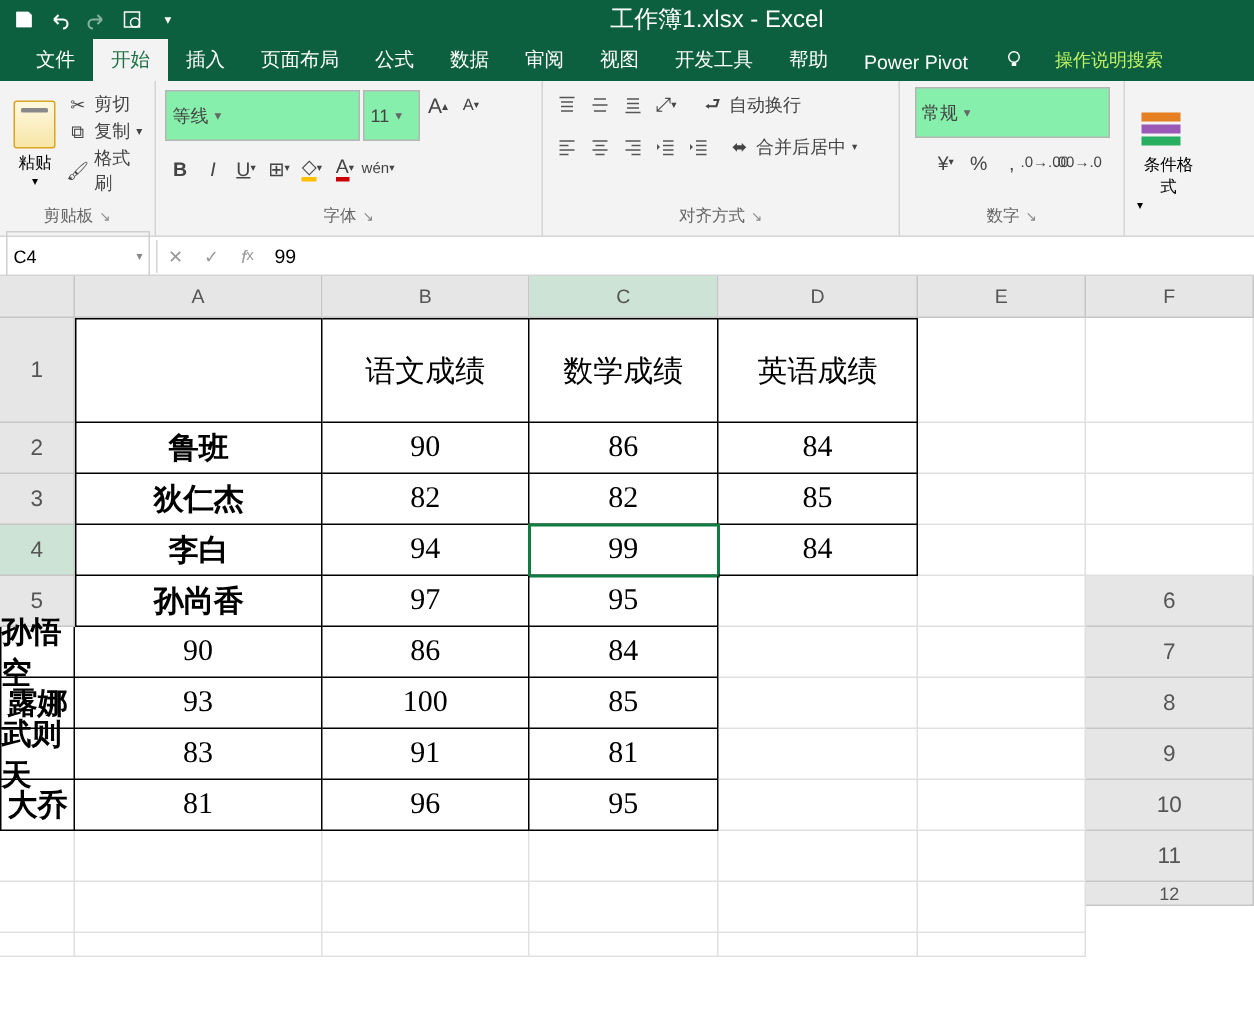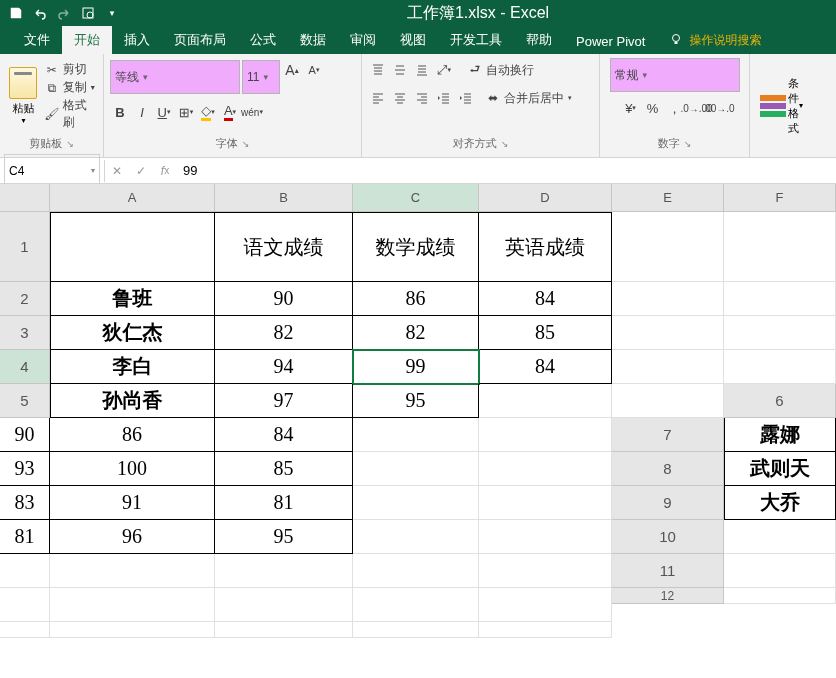--- a/index.html
+++ b/index.html
@@ -8,42 +8,42 @@
 
 .titlebar { background: #0d603f; height: 26px; display: flex; align-items: center; color: #fff; }
 .qat { display: flex; align-items: center; gap: 8px; padding-left: 8px; }
 .qat-icon { width: 16px; height: 16px; display: inline-flex; align-items: center; justify-content: center; color: #fff; cursor: pointer; }
 .titlebar-title { flex: 1; text-align: center; font-size: 16px; }
 
 
 .tabs { background: #0d603f; height: 28px; display: flex; align-items: flex-end; padding-left: 12px; }
 .tab { padding: 5px 12px; color: #fff; font-size: 13px; cursor: pointer; }
 .tab.active { background: #f3f3f3; color: #217346; }
-.tell-me { display: flex; align-items: flex-end; color: #eab308; padding: 5px 12px; gap: 6px; }
+.tell-me { display: flex; align-items: flex-end; color: #bef264; padding: 5px 12px; gap: 20px; }
 
 
 .ribbon { background: #f3f3f3; border-bottom: 1px solid #d4d4d4; height: 104px; display: flex; }
 .ribbon-group { border-right: 1px solid #d4d4d4; padding: 4px 6px; display: flex; flex-direction: column; }
 .ribbon-group-content { flex: 1; display: flex; align-items: center; gap: 4px; }
 .ribbon-group-label { text-align: center; font-size: 11px; color: #666; padding: 2px 0; display: flex; align-items: center; justify-content: center; gap: 4px; }
 .ribbon-group-label .dlg { font-size: 9px; color: #888; cursor: pointer; }
 
 .paste-btn { display: flex; flex-direction: column; align-items: center; width: 36px; cursor: pointer; }
 .paste-icon { width: 28px; height: 32px; background: linear-gradient(#fff8e0, #f7e6a6); border: 1px solid #daa520; border-radius: 2px; position: relative; margin-bottom: 2px; }
 .paste-icon::before { content: ''; position: absolute; top: 4px; left: 4px; right: 4px; height: 3px; background: #888; border-radius: 1px; }
 .small-row { display: flex; align-items: center; gap: 4px; font-size: 12px; color: #444; cursor: pointer; margin: 1px 0; }
 .small-icon { width: 14px; height: 14px; display: inline-flex; align-items: center; justify-content: center; }
 
-.combo { height: 22px; border: 1px solid #b5b5b5; background: #f0abfc; display: inline-flex; align-items: center; padding: 16px 4px; font-size: 12px; color: #444; cursor: pointer; }
+.combo { height: 22px; border: 1px solid #b5b5b5; background: #86efac; display: inline-flex; align-items: center; padding: 16px 4px; font-size: 12px; color: #444; cursor: pointer; }
 .combo .caret { margin-left: 4px; font-size: 9px; color: #666; }
 
 .btn-row { display: flex; gap: 2px; margin: 2px 0; }
 .btn { width: 20px; height: 20px; display: inline-flex; align-items: center; justify-content: center; cursor: pointer; color: #444; font-size: 13px; }
 
-.big-btn { display: flex; flex-direction: row; align-items: center; width: 46px; cursor: pointer; padding: 2px; }
+.big-btn { display: flex; flex-direction: column; width: 46px; cursor: pointer; padding: 2px; }
 .big-btn-icon { width: 32px; height: 32px; display: flex; align-items: center; justify-content: center; }
 .big-btn-label { font-size: 11px; text-align: center; }
 
 
 .formula-bar { height: 26px; border-bottom: 1px solid #d4d4d4; display: flex; align-items: center; background: #fff; }
 .name-box { width: 96px; height: 22px; border: 1px solid #cfcfcf; margin: 0 4px; padding: 16px 4px; font-size: 12px; display: flex; align-items: center; justify-content: space-between; cursor: text; }
 .name-box .caret { font-size: 8px; color: #888; }
 .fb-btn { width: 24px; height: 22px; display: inline-flex; align-items: center; justify-content: center; color: #999; cursor: pointer; }
 .fb-input { flex: 1; height: 22px; border: none; outline: none; padding: 0 6px; font-size: 13px; }
 
@@ -354,20 +354,21 @@
   <div class="cell"></div>
 
   <div class="row-hdr">5</div>
   <div class="cell tbl l">孙尚香</div>
   <div class="cell tbl">97</div>
   <div class="cell tbl">95</div>
   <div class="cell"></div>
   <div class="cell"></div>
 
   <div class="row-hdr">6</div>
+  <div class="cell tbl l">孙悟空</div>
   <div class="cell tbl">90</div>
   <div class="cell tbl">86</div>
   <div class="cell tbl">84</div>
   <div class="cell"></div>
   <div class="cell"></div>
 
   <div class="row-hdr">7</div>
   <div class="cell tbl l">露娜</div>
   <div class="cell tbl">93</div>
   <div class="cell tbl">100</div>

